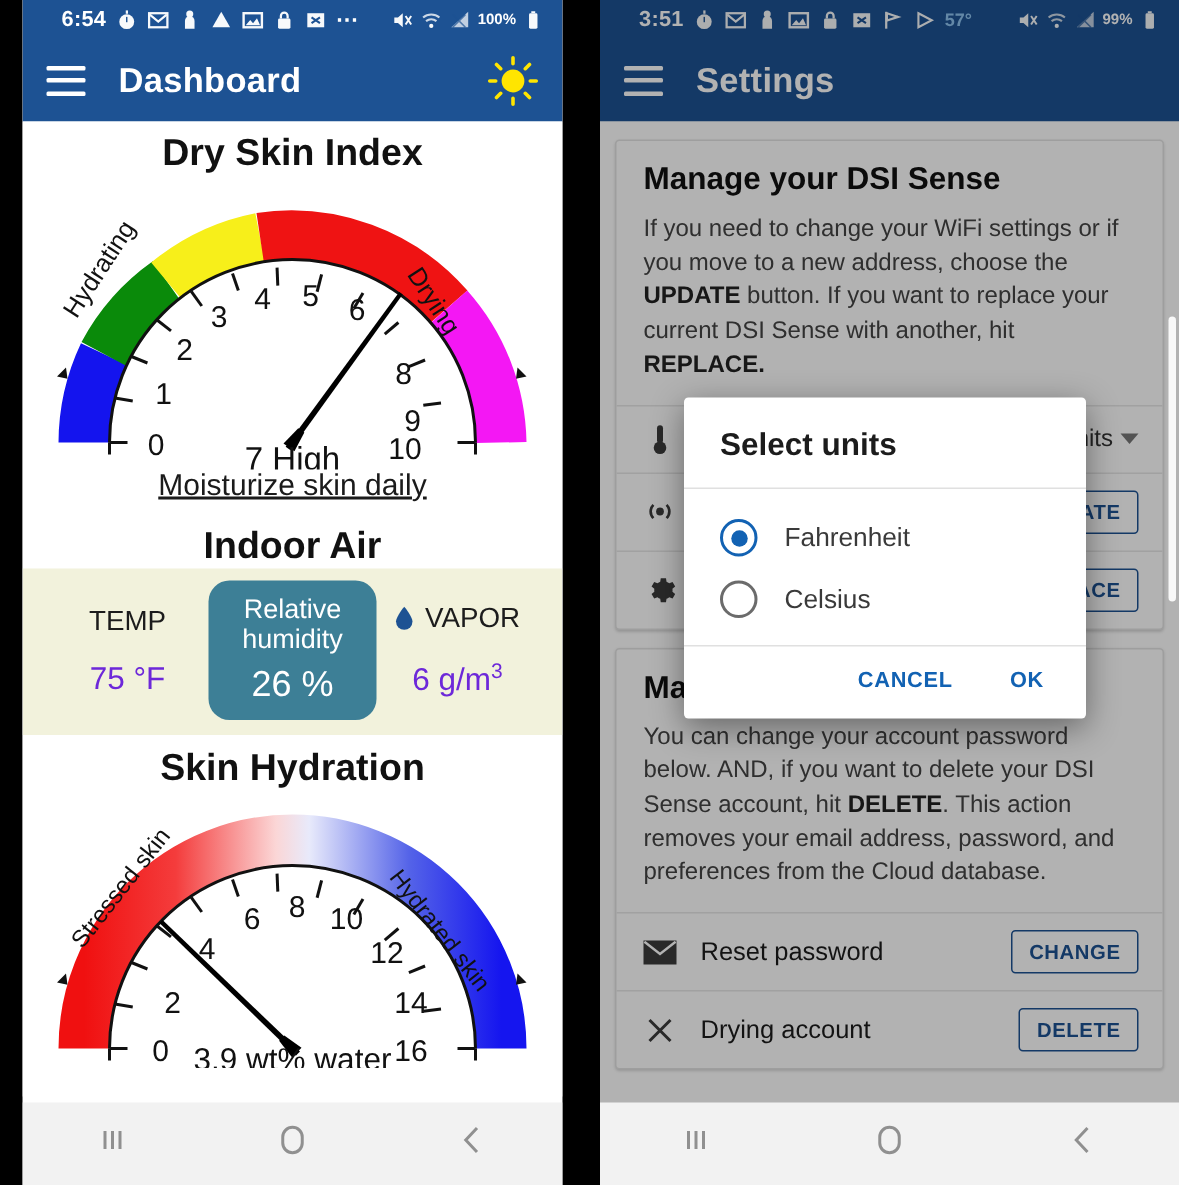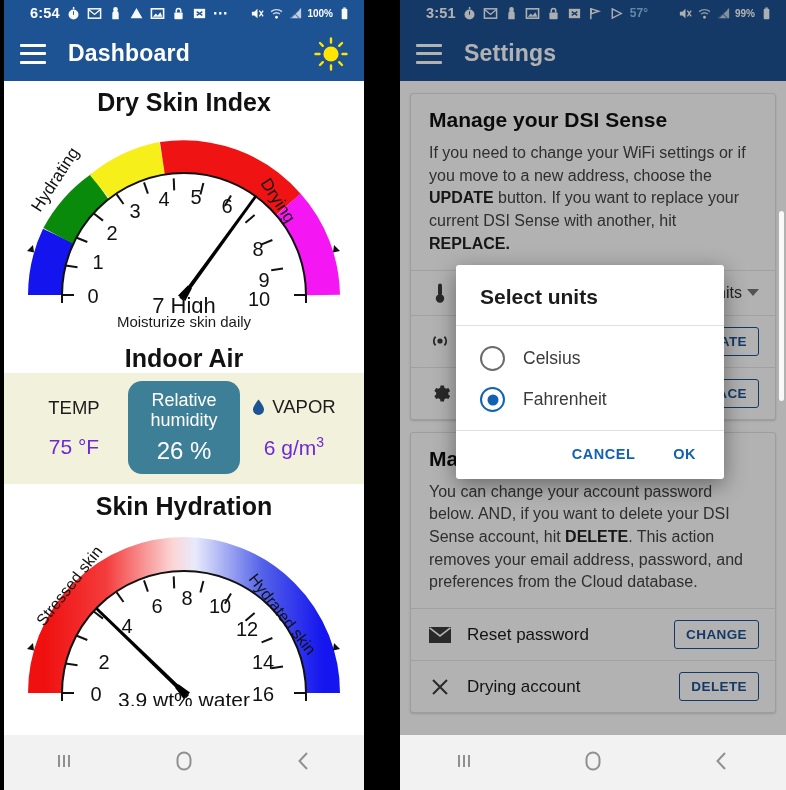--- a/index.html
+++ b/index.html
@@ -1,21 +1,21 @@
 <!DOCTYPE html>
 <html><head>
 <meta charset="utf-8">
 <style>
   html,body{margin:0;padding:0;background:#000;}
   body{width:786px;height:790px;overflow:hidden;font-family:"Liberation Sans",sans-serif;}
   .screens{position:relative;width:786px;height:790px;background:#000;}
 
   
   .phone{position:absolute;top:0;height:790px;overflow:hidden;background:#fff;}
-  .phone.left{left:4px;width:360px;}
+  .phone.left{left:15px;width:360px;}
   .phone.right{left:400px;width:386px;}
 
   .statusbar{height:26px;display:flex;align-items:center;font-size:14.5px;font-weight:bold;color:#fff;}
   .sb-left{display:flex;align-items:center;gap:6px;padding-left:26px;}
   .sb-right{display:flex;align-items:center;gap:4px;margin-left:auto;padding-right:12px;}
   .sb-time{letter-spacing:.2px;}
   .sb-ico{width:15px;height:15px;display:inline-block;opacity:.97;}
   .sb-dots{font-size:15px;letter-spacing:1px;}
   .sb-temp{font-size:12px;font-weight:bold;color:#8fc3ef;}
   .sb-batt{font-size:10px;font-weight:bold;}
@@ -23,21 +23,21 @@
   .appbar{height:55px;display:flex;align-items:center;padding:0 16px;}
   .hamb{width:26px;height:20px;display:flex;flex-direction:column;justify-content:space-between;cursor:pointer;margin-right:22px;}
   .hamb i{display:block;height:3px;background:#fff;border-radius:1px;}
   .apptitle{font-size:23px;font-weight:bold;color:#fff;letter-spacing:.2px;}
   .sun{margin-left:auto;width:34px;height:34px;}
 
   
   .left .body{background:#fff;height:650px;position:relative;overflow:hidden;}
   .sect-title{text-align:center;font-size:25px;font-weight:bold;color:#111;margin:7px 0 0;}
   .gauge-wrap{display:flex;justify-content:center;}
-  .caption{text-align:center;font-size:15px;color:#1b1b1b;}
+  .caption{text-align:center;font-size:20px;color:#1b1b1b;text-decoration:underline;}
 
   .airband{background:#f2f2dc;padding:8px 0 10px;}
   .airrow{display:flex;align-items:center;justify-content:space-between;padding:0 16px;}
   .aircol{text-align:center;flex:1;}
   .aircol .lbl{font-size:18.5px;color:#1c1c1c;}
   .aircol .val{font-size:21px;color:#6d28d9;margin-top:16px;}
   .rh-box{background:#3d7f96;border-radius:14px;color:#fff;padding:9px 13px;text-align:center;min-width:86px;}
   .rh-box .lbl{font-size:18px;line-height:1.12;}
   .rh-box .val{font-size:24px;margin-top:7px;}
   .vapor-head{display:flex;align-items:center;justify-content:center;gap:7px;}
@@ -466,26 +466,26 @@
       <div class="sbar"></div>
     </div>
 
     <div class="scrim"></div>
 
     <div class="dlgwrap">
       <div class="dialog">
         <div class="dlg-title">Select units</div>
         <div class="dlg-opts">
           <div class="opt">
+            <span class="radio on"></span>
+            <span>Fahrenheit</span>
+          </div>
+          <div class="opt">
             <span class="radio"></span>
             <span>Celsius</span>
-          </div>
-          <div class="opt">
-            <span class="radio on"></span>
-            <span>Fahrenheit</span>
           </div>
         </div>
         <div class="dlg-acts">
           <button class="tbtn">CANCEL</button>
           <button class="tbtn">OK</button>
         </div>
       </div>
     </div>
 
     <div class="navbar">

